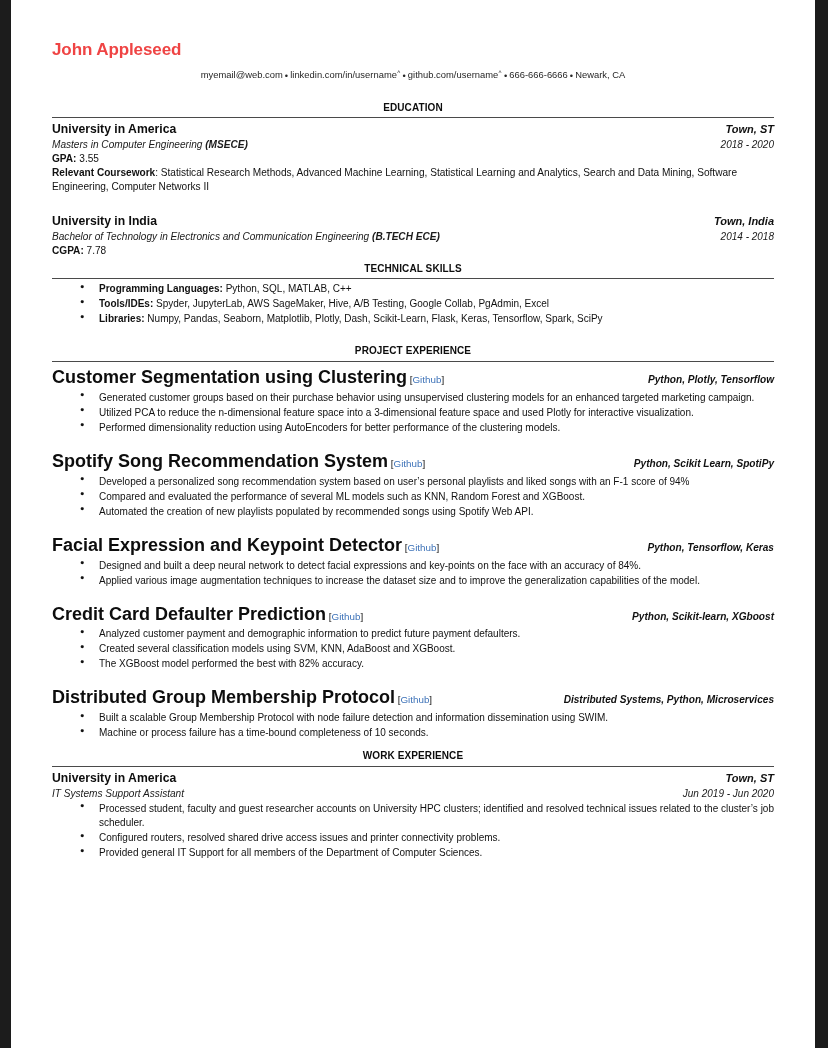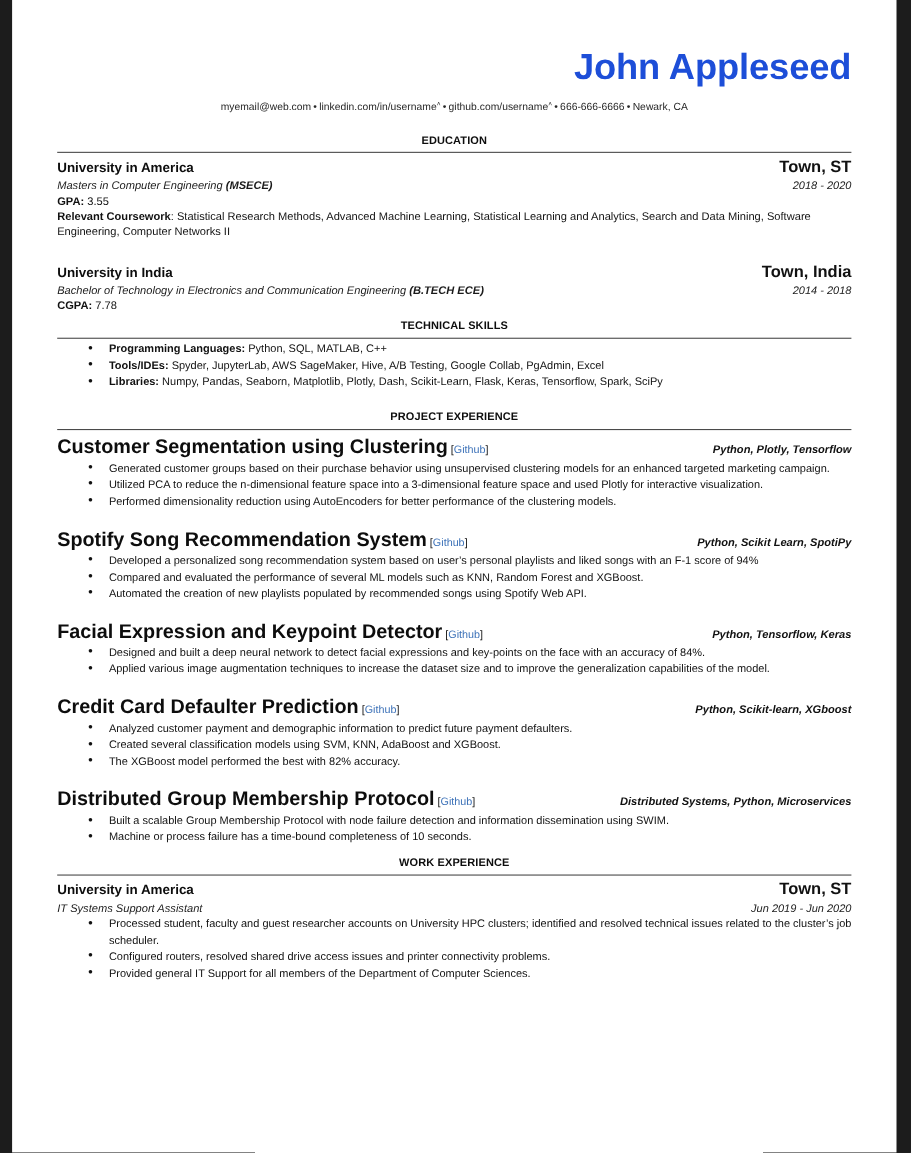--- a/index.html
+++ b/index.html
@@ -28,25 +28,25 @@
     height: 1048px;
     background: #ffffff;
     padding: 38px 41px 0 41px;
     color: #111111;
     font-size: 10.2px;
     line-height: 1.38;
   }
 
   
   .name {
-    text-align: right;
-    font-size: 33px;
+    text-align: left;
+    font-size: 17px;
     font-weight: bold;
     letter-spacing: -0.1px;
-    color: #1d4ed8;
+    color: #ef4444;
     margin-bottom: 7px;
   }
   .contact {
     text-align: center;
     font-size: 9.4px;
     color: #262626;
     letter-spacing: 0.02px;
     margin-bottom: 18px;
   }
   .contact .sep { padding: 0 2px; }
@@ -75,22 +75,23 @@
     justify-content: space-between;
     align-items: baseline;
     width: 100%;
   }
   .entry-title {
     font-size: 12.2px;
     font-weight: bold;
     color: #0d0d0d;
   }
   .entry-right {
-    font-size: 15px;
-    font-weight: bold;
+    font-size: 11px;
+    font-weight: bold;
+    font-style: italic;
     color: #111111;
     white-space: nowrap;
     padding-left: 12px;
   }
   .entry-sub {
     font-size: 10.1px;
     font-style: italic;
     color: #1a1a1a;
   }
   .entry-sub b { font-style: italic; font-weight: bold; }

